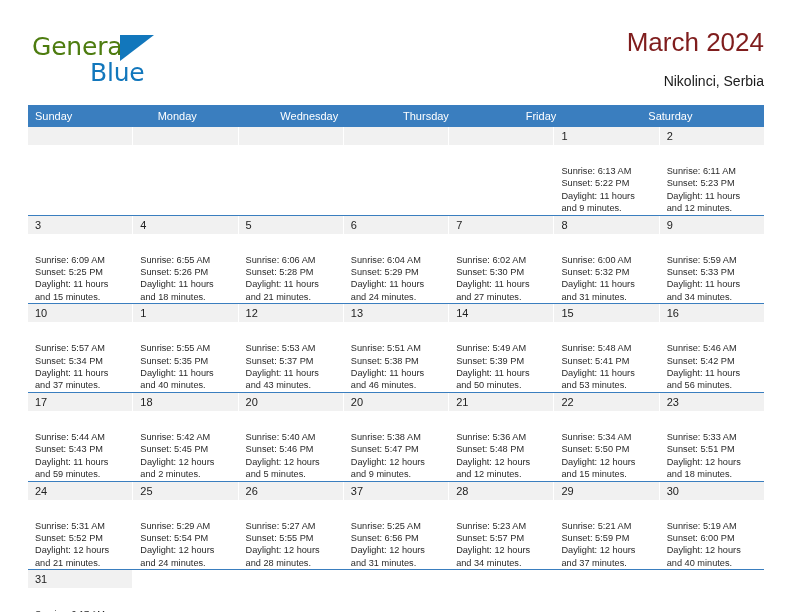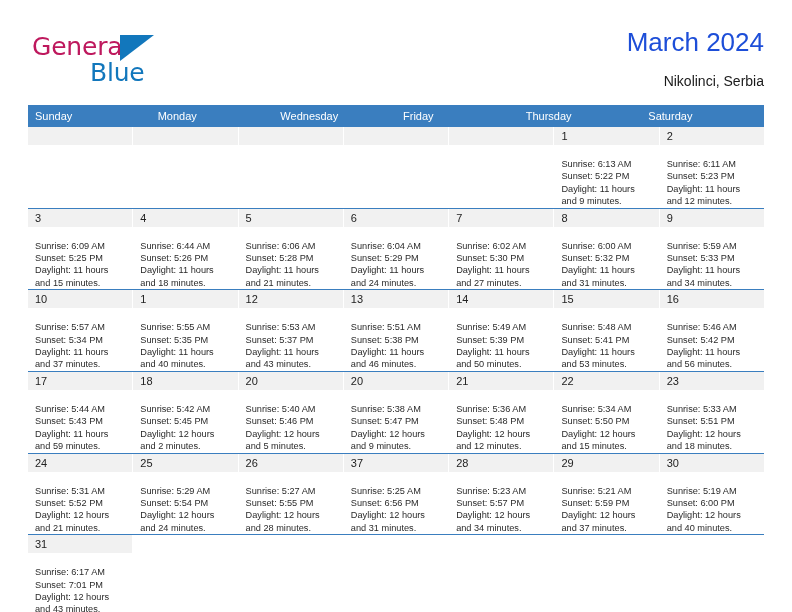--- a/index.html
+++ b/index.html
@@ -35,21 +35,21 @@
     top: 6px;
     width: 230px;
     height: 60px;
   }
   .logo-general {
     position: absolute;
     left: 0;
     top: 0;
     font-size: 25px;
     letter-spacing: -0.2px;
-    color: #be185d;
+    color: #4d7c0f;
     font-family: "DejaVu Sans", sans-serif;
     font-weight: 400;
   }
   .logo-tri {
     position: absolute;
     left: 88px;
     top: 3px;
     width: 0;
     height: 0;
     border-left: 34px solid #1277bc;
@@ -67,21 +67,21 @@
   }
   .title-block {
     position: absolute;
     right: 0;
     top: 0;
     text-align: right;
   }
   .cal-title {
     font-size: 26px;
     line-height: 32px;
-    color: #1d4ed8;
+    color: #7f1d1d;
     font-weight: 400;
     white-space: nowrap;
   }
   .cal-subtitle {
     font-size: 14px;
     line-height: 20px;
     margin-top: 13px;
     color: #1a1a1a;
     font-weight: 400;
     white-space: nowrap;
@@ -130,21 +130,21 @@
     background: #f1f1f1;
     height: 18px;
     font-size: 11px;
     line-height: 18px;
     padding-left: 7px;
     color: #222222;
     box-sizing: border-box;
   }
   .cell.empty .daynum { color: transparent; }
   .info {
-    padding: 13px 5px 0 7px;
+    padding: 20px 5px 0 7px;
     font-size: 9.2px;
     line-height: 12.4px;
     color: #2a2a2a;
     box-sizing: border-box;
   }
   .info div { white-space: nowrap; }
 </style>
 </head>
 <body>
 
@@ -164,22 +164,22 @@
     </div>
 
   </div>
 
   <div class="calendar">
 
     <div class="dow-row">
       <div class="dow">Sunday</div>
       <div class="dow">Monday</div>
       <div class="dow">Wednesday</div>
+      <div class="dow">Thursday</div>
       <div class="dow">Friday</div>
-      <div class="dow">Thursday</div>
       <div class="dow">Saturday</div>
     </div>
 
     <div class="weeks-container">
         <div class="week">
           <div class="cell empty">
             <div class="daynum"></div>
           </div>
           <div class="cell empty">
             <div class="daynum"></div>
@@ -218,21 +218,21 @@
             <div class="info">
               <div>Sunrise: 6:09 AM</div>
               <div>Sunset: 5:25 PM</div>
               <div>Daylight: 11 hours</div>
               <div>and 15 minutes.</div>
             </div>
           </div>
           <div class="cell">
             <div class="daynum">4</div>
             <div class="info">
-              <div>Sunrise: 6:44 AM</div>
+              <div>Sunrise: 6:55 AM</div>
               <div>Sunset: 5:26 PM</div>
               <div>Daylight: 11 hours</div>
               <div>and 18 minutes.</div>
             </div>
           </div>
           <div class="cell">
             <div class="daynum">5</div>
             <div class="info">
               <div>Sunrise: 6:06 AM</div>
               <div>Sunset: 5:28 PM</div>

